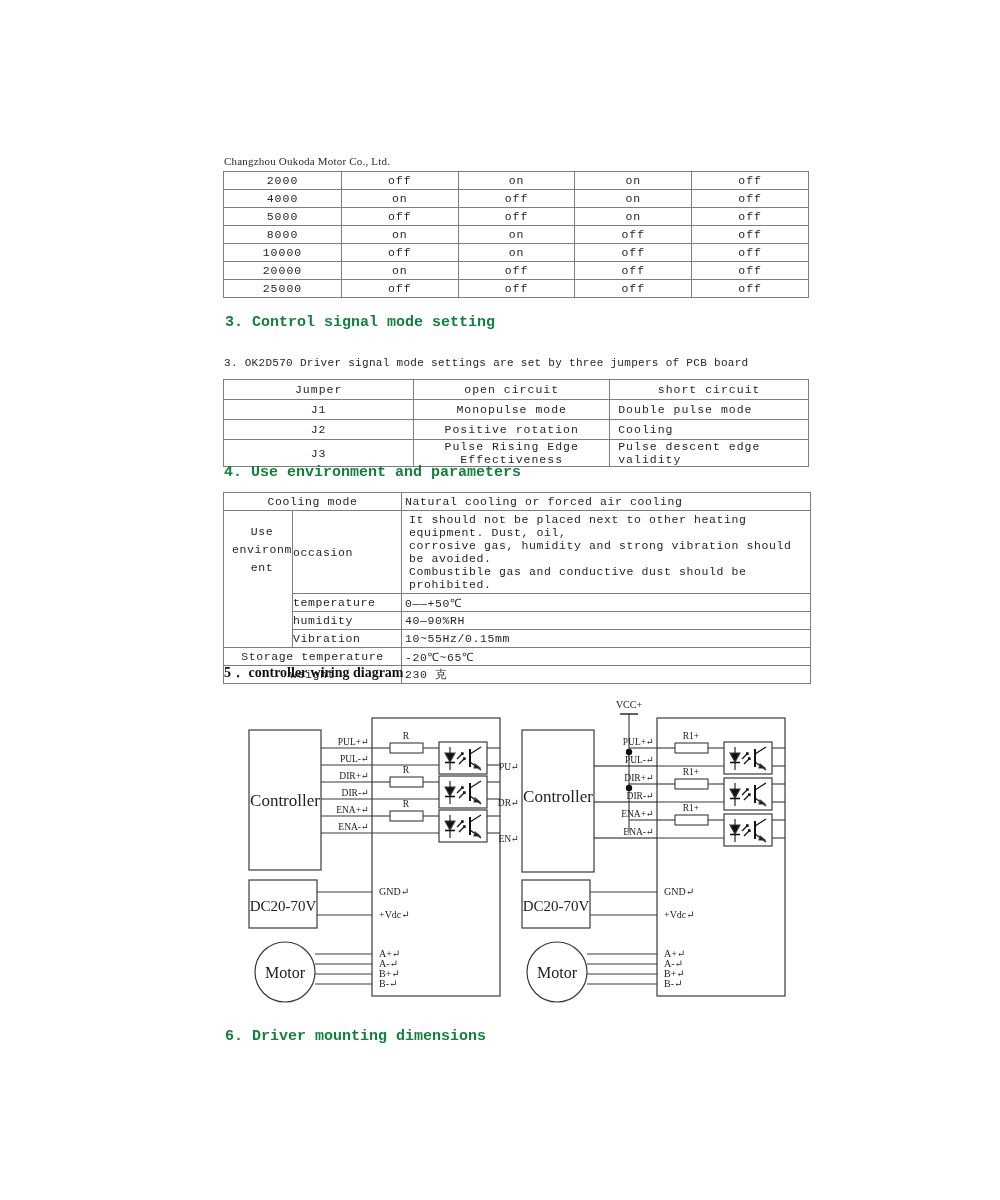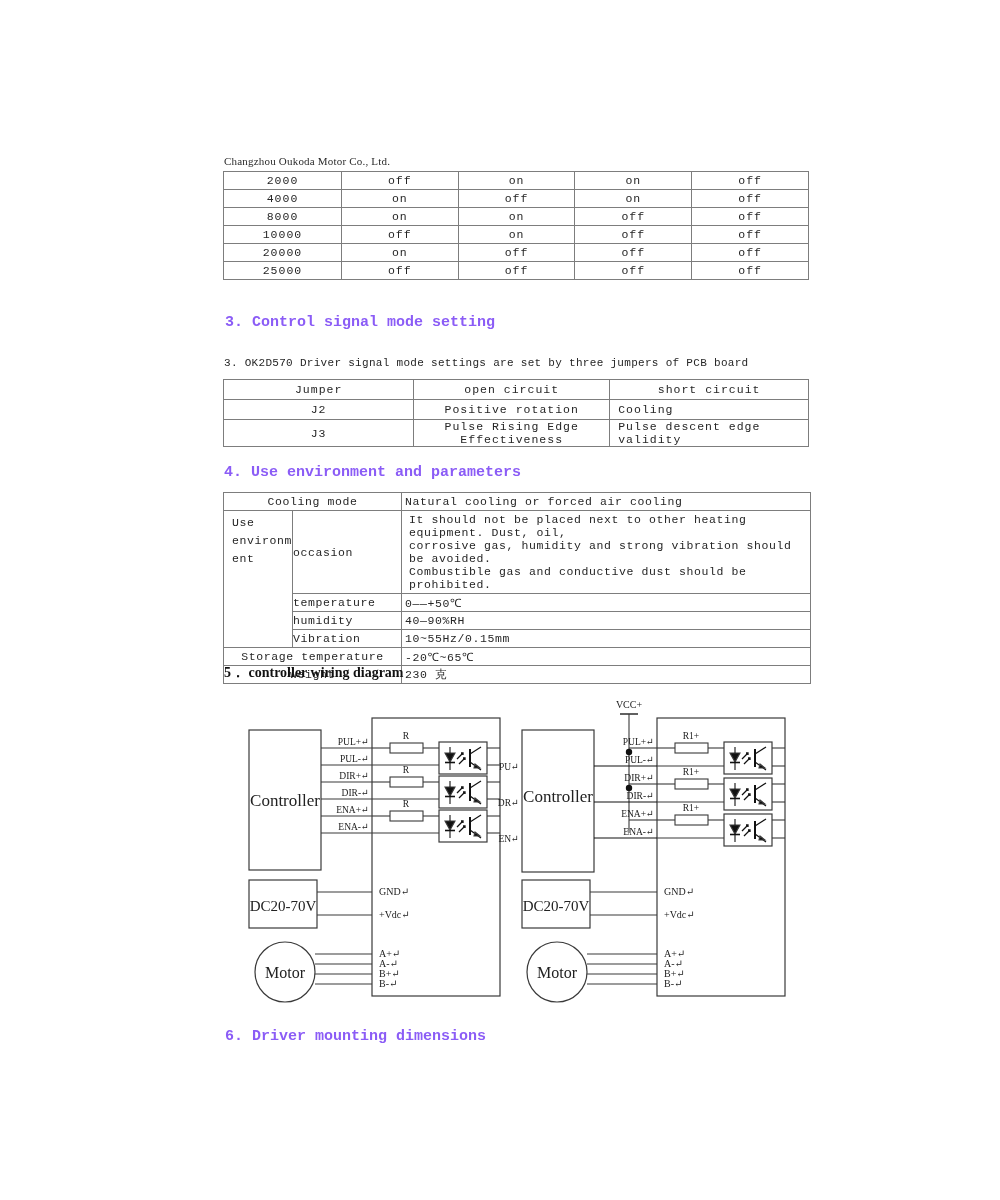--- a/index.html
+++ b/index.html
@@ -42,30 +42,30 @@
   #jumper-table td{height:19px;letter-spacing:1px;}
   #jumper-table td.jp{width:194px;text-align:center;}
   #jumper-table td.oc{width:198px;text-align:center;}
   #jumper-table td.sc{width:194px;text-align:left;padding-left:8px;}
   #jumper-table tr:first-child td.sc{text-align:center;padding-left:0;}
 
   
   #env-table{left:206px;top:492px;width:588px;}
   #env-table td{height:17px;letter-spacing:.6px;}
   #env-table td.lbl-wide{text-align:center;}
-  #env-table td.lbl-a{width:58px;padding-left:8px;text-align:left;vertical-align:top;line-height:18px;padding-top:3px;}
+  #env-table td.lbl-a{width:58px;padding-left:8px;text-align:center;vertical-align:top;line-height:18px;padding-top:12px;}
   #env-table td.lbl-b{width:108px;text-align:left;}
   #env-table td.val{padding-left:3px;text-align:left;}
   #env-table td.val-multi{padding:2px 10px 2px 7px;line-height:13px;text-align:left;}
 
   
   .h-mono{
     position:absolute;
     font-family:"Liberation Mono","DejaVu Sans Mono",monospace;
-    font-weight:bold;font-size:15px;color:#8b5cf6;white-space:nowrap;
+    font-weight:bold;font-size:15px;color:#15803d;white-space:nowrap;
   }
   .h-serif{
     position:absolute;
     font-family:"Liberation Serif","DejaVu Serif",serif;
     font-weight:bold;font-size:14px;color:#111;white-space:nowrap;
   }
   .note-mono{
     position:absolute;
     font-family:"Liberation Mono","DejaVu Sans Mono",monospace;
     font-size:11px;color:#262626;white-space:nowrap;letter-spacing:.3px;
@@ -98,20 +98,27 @@
         <td class="c4">off</td>
       </tr>
       <tr>
         <td class="c0">4000</td>
         <td class="c1">on</td>
         <td class="c2">off</td>
         <td class="c3">on</td>
         <td class="c4">off</td>
       </tr>
       <tr>
+        <td class="c0">5000</td>
+        <td class="c1">off</td>
+        <td class="c2">off</td>
+        <td class="c3">on</td>
+        <td class="c4">off</td>
+      </tr>
+      <tr>
         <td class="c0">8000</td>
         <td class="c1">on</td>
         <td class="c2">on</td>
         <td class="c3">off</td>
         <td class="c4">off</td>
       </tr>
       <tr>
         <td class="c0">10000</td>
         <td class="c1">off</td>
         <td class="c2">on</td>
@@ -137,20 +144,25 @@
 
   <div class="h-mono" id="h3">3. Control signal mode setting</div>
   <div class="note-mono" id="note3">3. OK2D570 Driver signal mode settings are set by three jumpers of PCB board</div>
 
   <table class="doc" id="jumper-table">
     <tbody>
       <tr>
         <td class="jp">Jumper</td>
         <td class="oc">open circuit</td>
         <td class="sc">short circuit</td>
+      </tr>
+      <tr>
+        <td class="jp">J1</td>
+        <td class="oc">Monopulse mode</td>
+        <td class="sc">Double pulse mode</td>
       </tr>
       <tr>
         <td class="jp">J2</td>
         <td class="oc">Positive rotation</td>
         <td class="sc">Cooling</td>
       </tr>
       <tr>
         <td class="jp">J3</td>
         <td class="oc">Pulse Rising Edge Effectiveness</td>
         <td class="sc">Pulse descent edge validity</td>

